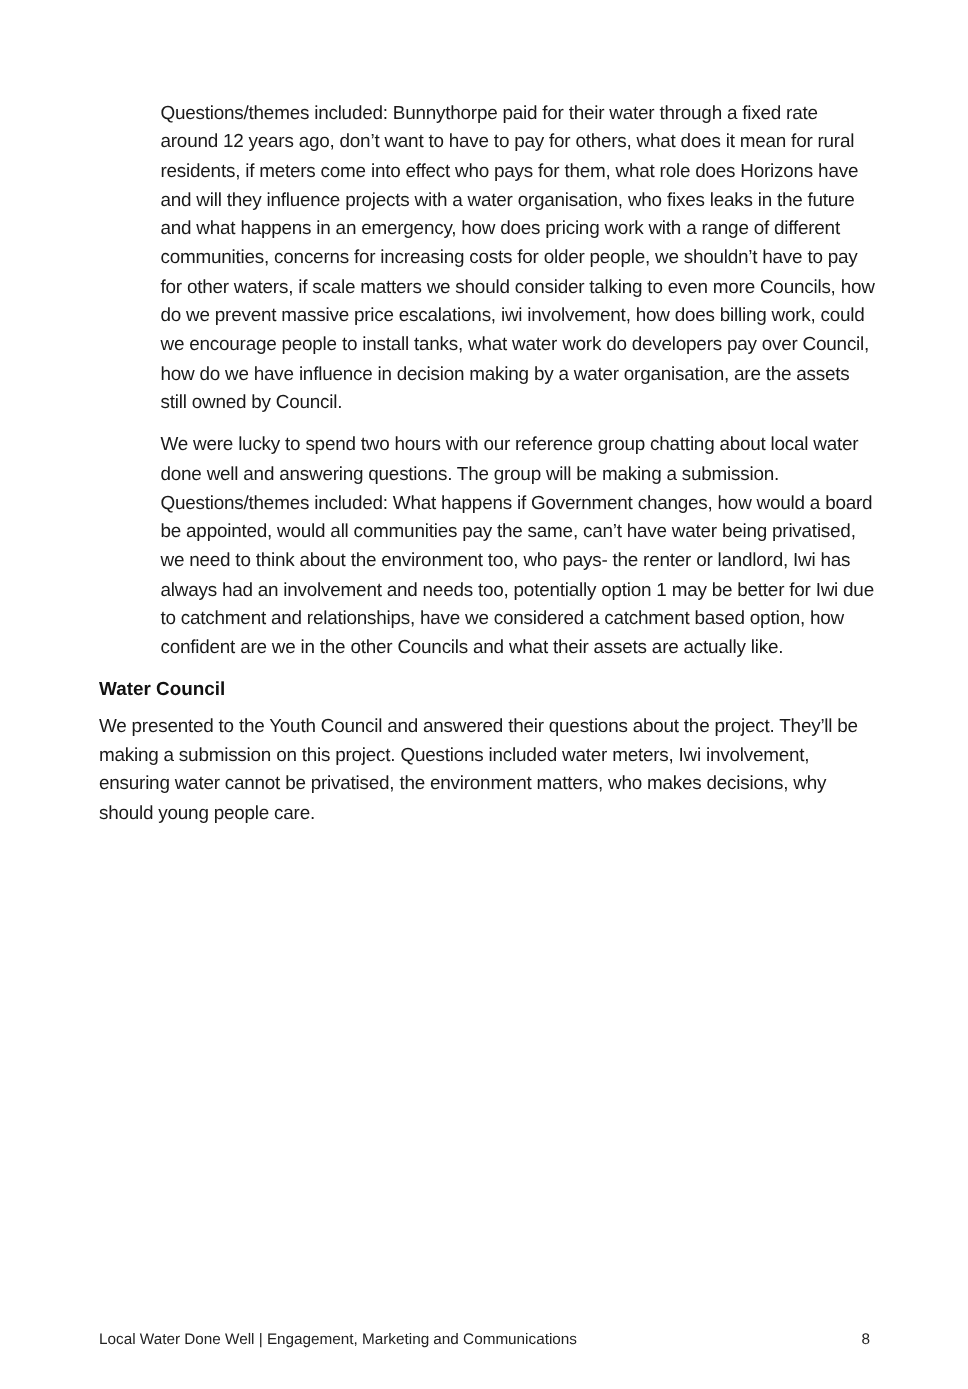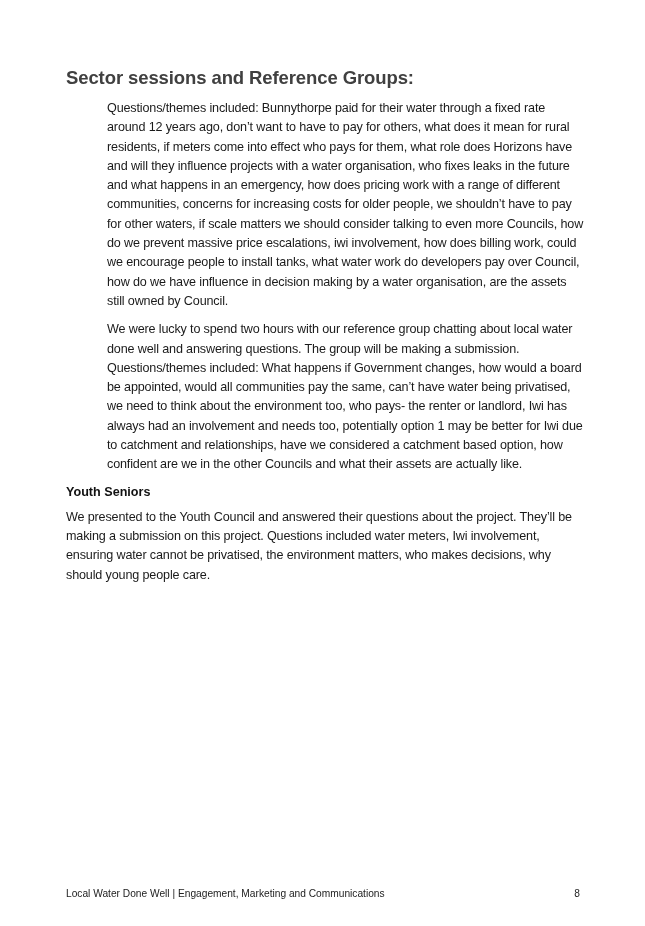--- a/index.html
+++ b/index.html
@@ -61,32 +61,31 @@
       justify-content: space-between;
       align-items: baseline;
       text-align: center;
     }
   </style>
 </head>
 <body>
 
 <div class="page">
   <div class="content">
-    <h2 class="section-title">Sector sessions and Reference Groups:</h2>
 
     <div>
       <p class="para tight">Questions/themes included: Bunnythorpe paid for their water through a fixed rate around 12 years ago, don’t want to have to pay for others, what does it mean for rural residents, if meters come into effect who pays for them, what role does Horizons have and will they influence projects with a water organisation, who fixes leaks in the future and what happens in an emergency, how does pricing work with a range of different communities, concerns for increasing costs for older people, we shouldn’t have to pay for other waters, if scale matters we should consider talking to even more Councils, how do we prevent massive price escalations, iwi involvement, how does billing work, could we encourage people to install tanks, what water work do developers pay over Council, how do we have influence in decision making by a water organisation, are the assets still owned by Council.</p>
     </div>
 
     <div>
       <p class="para tight">We were lucky to spend two hours with our reference group chatting about local water done well and answering questions. The group will be making a submission. Questions/themes included: What happens if Government changes, how would a board be appointed, would all communities pay the same, can’t have water being privatised, we need to think about the environment too, who pays- the renter or landlord, Iwi has always had an involvement and needs too, potentially option 1 may be better for Iwi due to catchment and relationships, have we considered a catchment based option, how confident are we in the other Councils and what their assets are actually like.</p>
     </div>
 
     <div>
-      <h3 class="sub-heading">Youth Seniors</h3>
+      <h3 class="sub-heading">Water Council</h3>
       <p class="para">We presented to the Youth Council and answered their questions about the project. They’ll be making a submission on this project.  Questions included water meters, Iwi involvement, ensuring water cannot be privatised, the environment matters, who makes decisions, why should young people care.</p>
     </div>
   </div>
 
   <div class="footer">
     <span>Local Water Done Well | Engagement, Marketing and Communications</span>
     <span>8</span>
   </div>
 </div>
 

